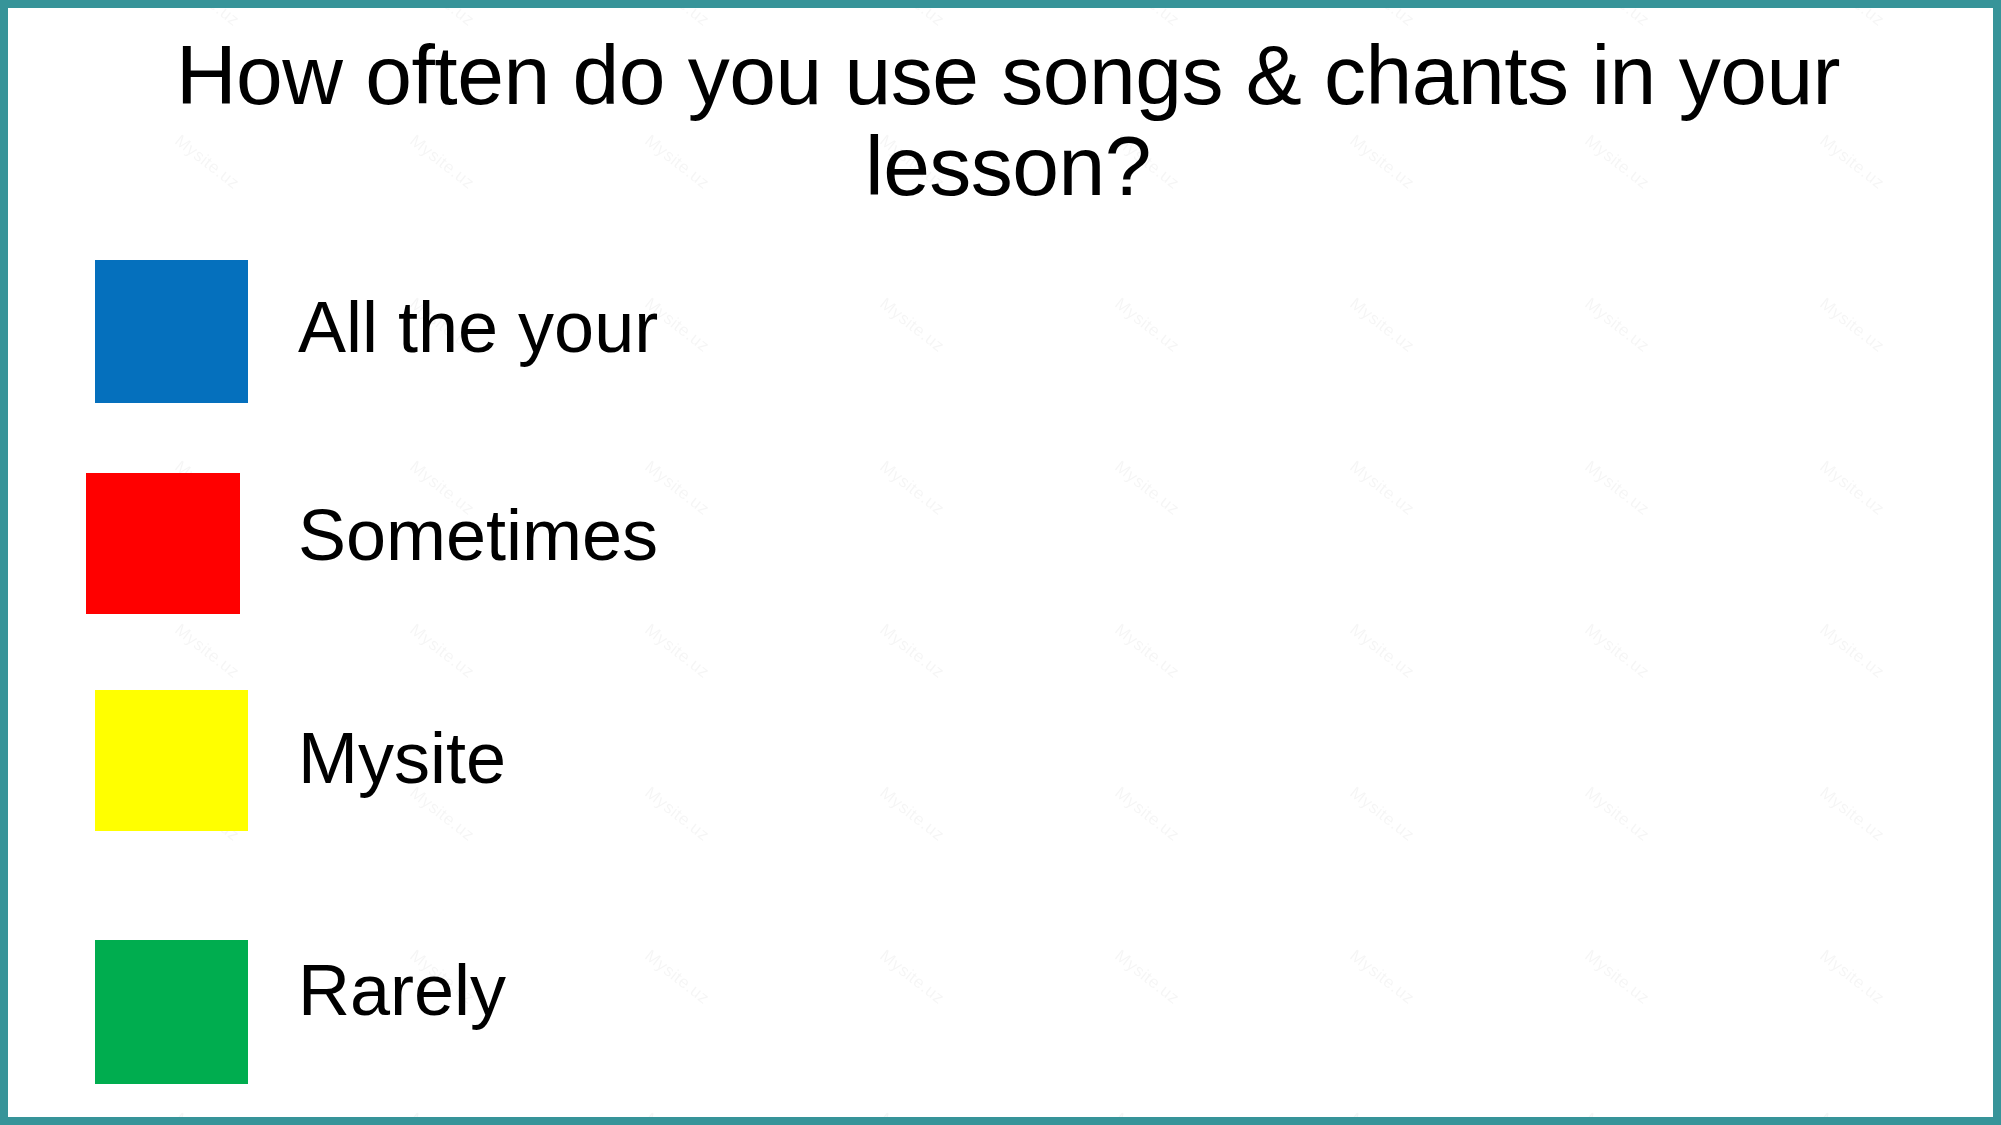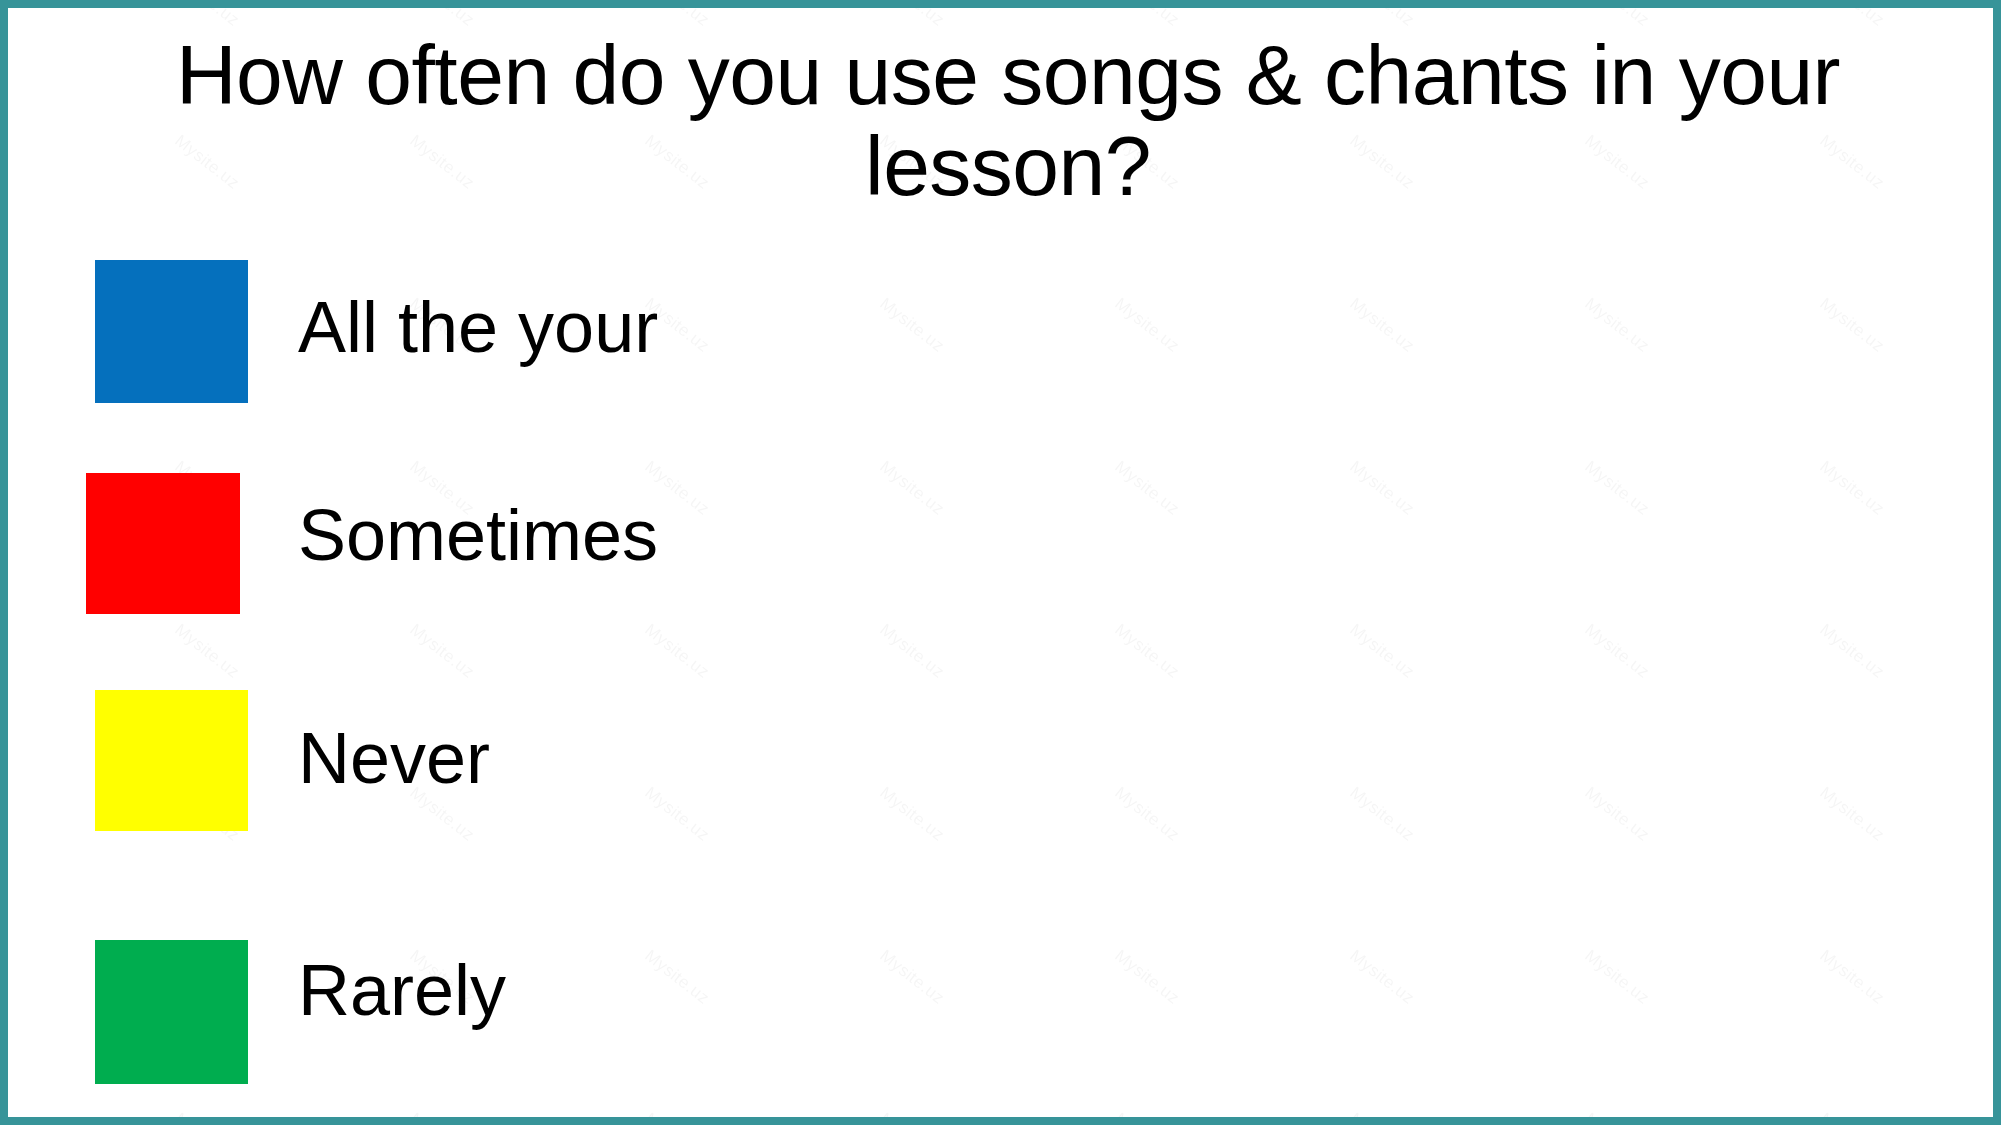--- a/index.html
+++ b/index.html
@@ -190,21 +190,21 @@
       <span class="legend-label">All the your</span>
     </div>
 
     <div class="legend-row" id="row-1">
       <span class="legend-swatch" style="background-color: rgb(255, 0, 0);"></span>
       <span class="legend-label">Sometimes</span>
     </div>
 
     <div class="legend-row" id="row-2">
       <span class="legend-swatch" style="background-color: rgb(255, 255, 0);"></span>
-      <span class="legend-label">Never</span>
+      <span class="legend-label">Mysite</span>
     </div>
 
     <div class="legend-row" id="row-3">
       <span class="legend-swatch" style="background-color: rgb(0, 173, 79);"></span>
       <span class="legend-label">Rarely</span>
     </div>
 
   </div>
 </div>
 

